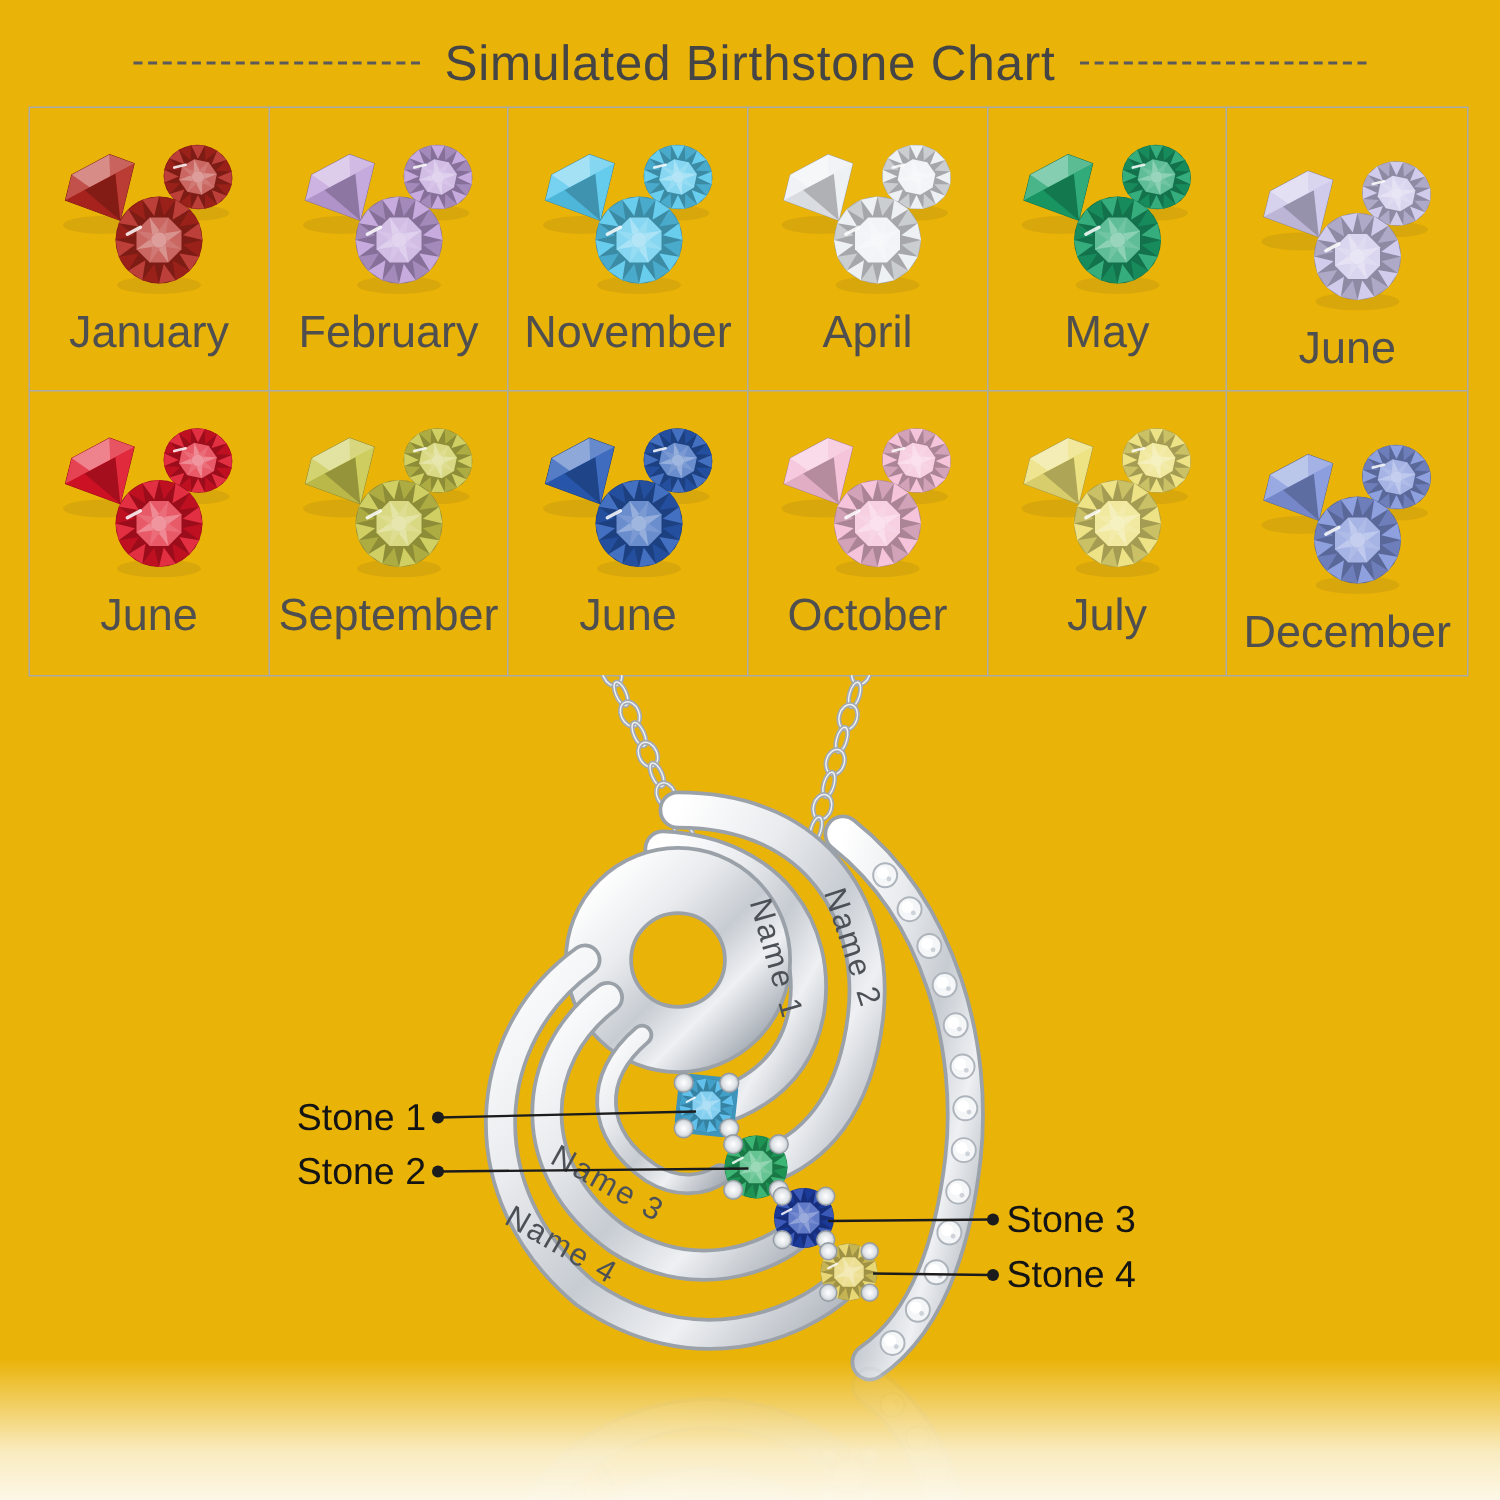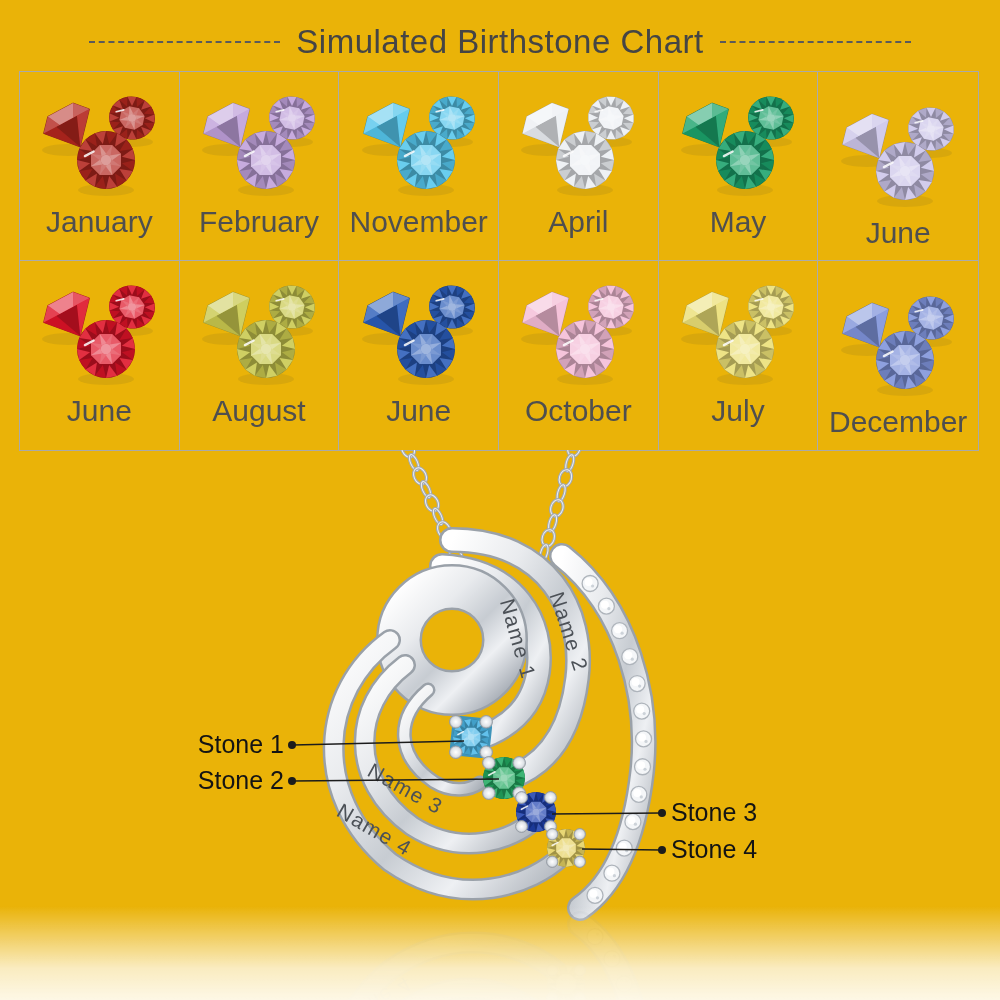--- a/index.html
+++ b/index.html
@@ -647,21 +647,21 @@
             <polygon points="-6.214778941609058,15.003803607983299 -4.516852946795962,3.638411666788221 0.621151785967665,5.766642910636065" fill="rgb(222,221,145)"></polygon>
             <polygon points="-15.003803607983299,6.214778941609061 -5.766642910636065,-0.6211517859676638 -3.6384116667882207,4.516852946795963" fill="rgb(228,228,167)"></polygon>
             <polygon points="-15.0038036079833,-6.214778941609057 -3.63841166678822,-4.5168529467959635 -5.766642910636065,0.6211517859676653" fill="rgb(222,221,145)"></polygon>
             <polygon points="-6.214778941609068,-15.003803607983295 0.621151785967661,-5.766642910636065 -4.516852946795964,-3.638411666788218" fill="rgb(228,228,167)"></polygon>
             <polygon points="6.214778941609063,-15.003803607983297 4.5168529467959635,-3.63841166678822 -0.621151785967663,-5.766642910636065" fill="rgb(222,221,145)"></polygon>
             <polygon points="15.003803607983295,-6.214778941609069 5.766642910636065,0.6211517859676606 3.638411666788218,-4.516852946795964" fill="rgb(228,228,167)"></polygon>
             <circle r="5.22" fill="rgb(231,230,175)"></circle>
             <rect x="-17.98" y="-14.5" width="12.18" height="2.32" rx="1.16" fill="#ffffff" opacity="0.85" transform="rotate(-28)"></rect>
           </g>
         </svg>
-      <div class="month-label">August</div>
+      <div class="month-label">September</div>
     </div>
       <div class="cell">
       <svg viewBox="0 0 158 120">
           <ellipse cx="48" cy="74" rx="26" ry="6" fill="#30343c" opacity="0.09"></ellipse>
           <ellipse cx="112" cy="66" rx="21" ry="5" fill="#30343c" opacity="0.09"></ellipse>
           <ellipse cx="86" cy="114" rx="28" ry="6" fill="#30343c" opacity="0.09"></ellipse>
           <g transform="translate(48,48) rotate(-28)">
             <polygon points="-26,-3.12 -14.3,-16.12 14.3,-16.12 26,-3.12 0,26" fill="#2a5cb8" stroke="rgb(27,60,120)" stroke-width="0.6"></polygon>
             <polygon points="-26,-3.12 -11.700000000000001,-3.12 0,26" fill="rgb(39,85,169)"></polygon>
             <polygon points="26,-3.12 11.700000000000001,-3.12 0,26" fill="rgb(63,108,191)"></polygon>

